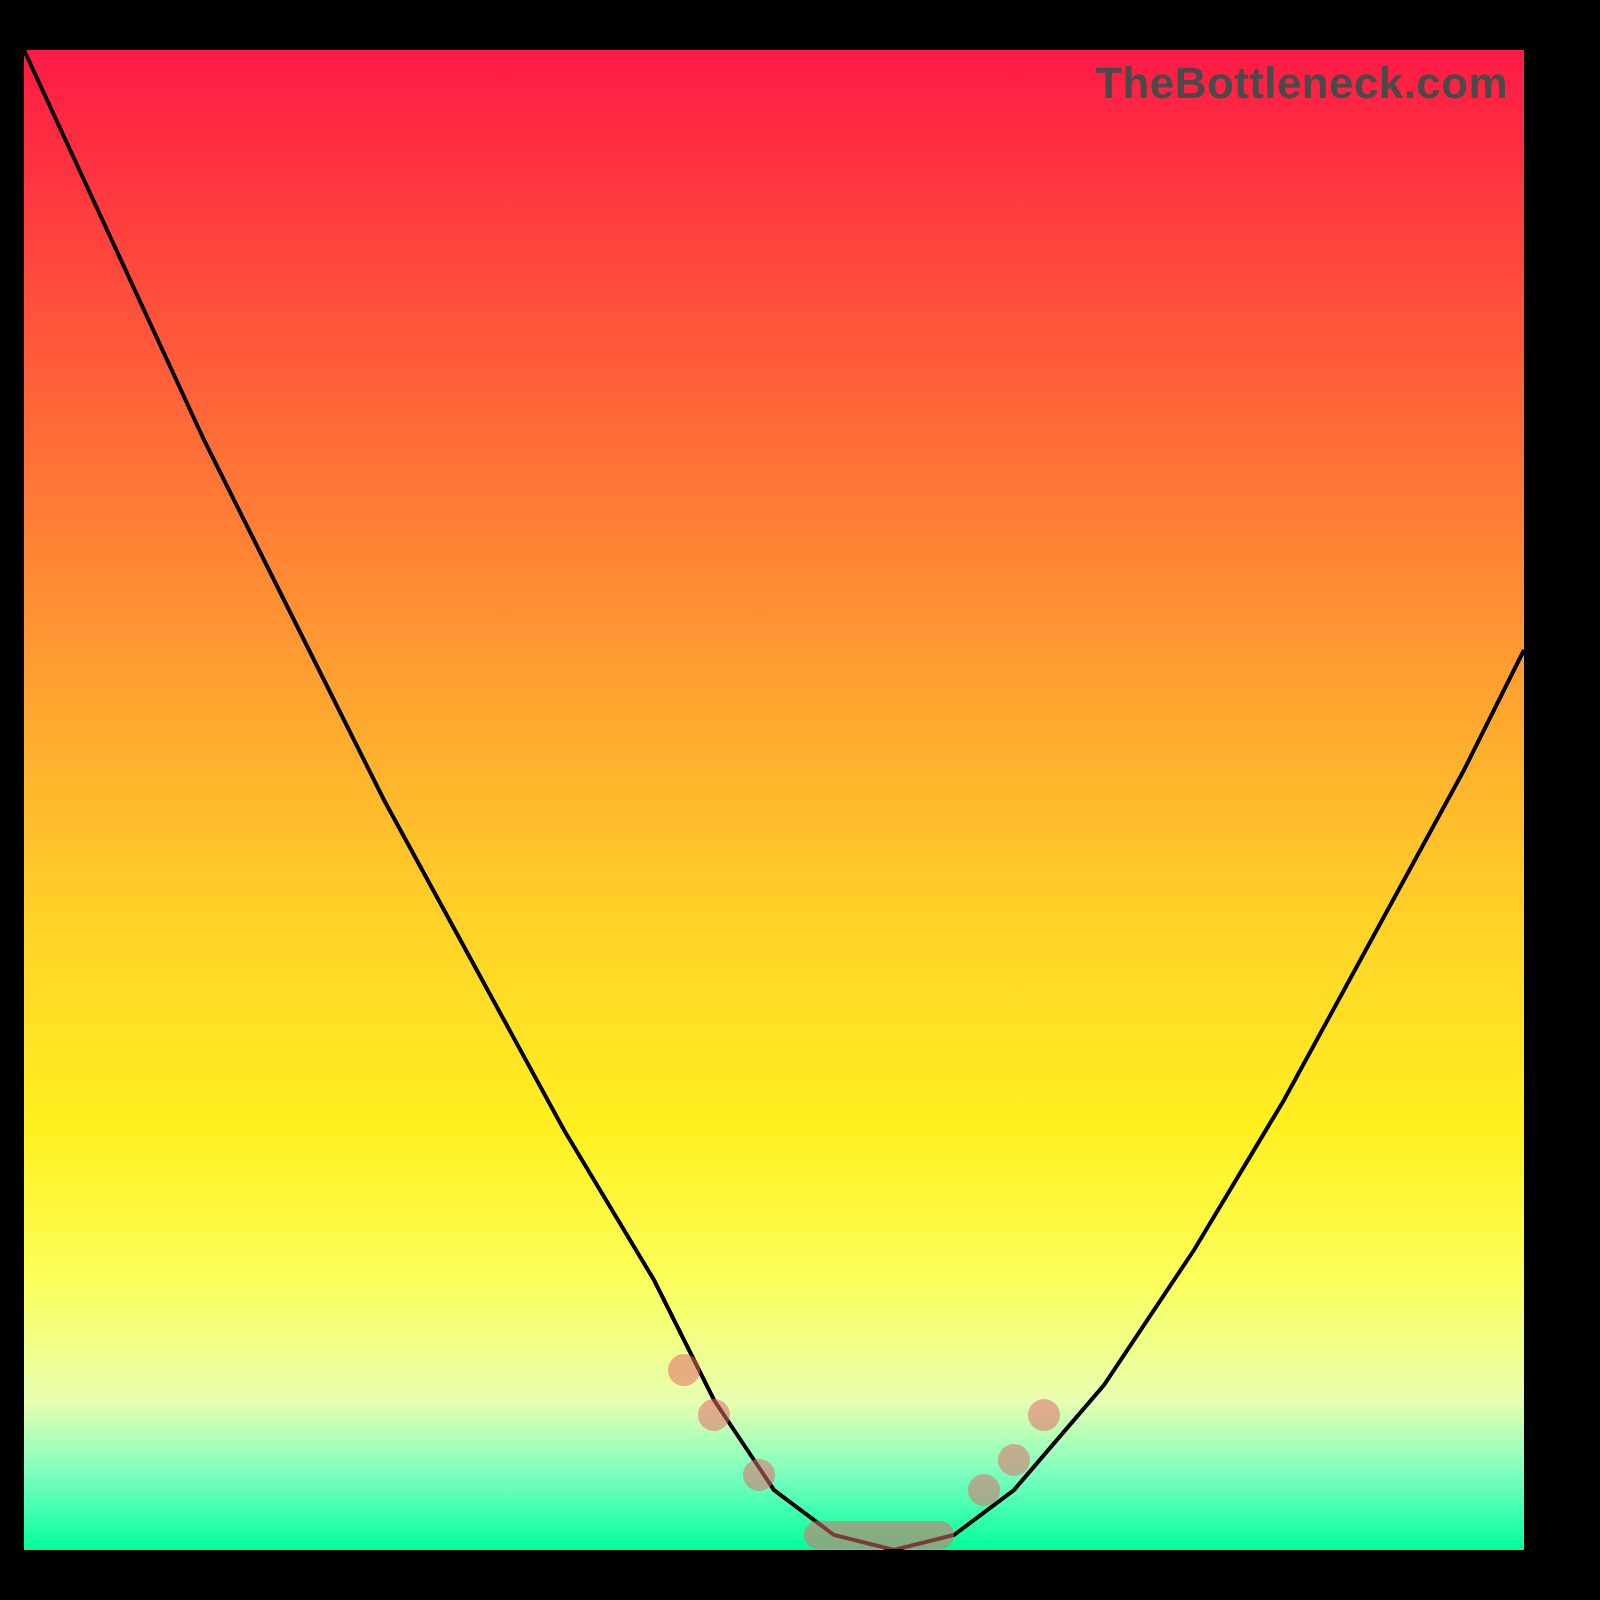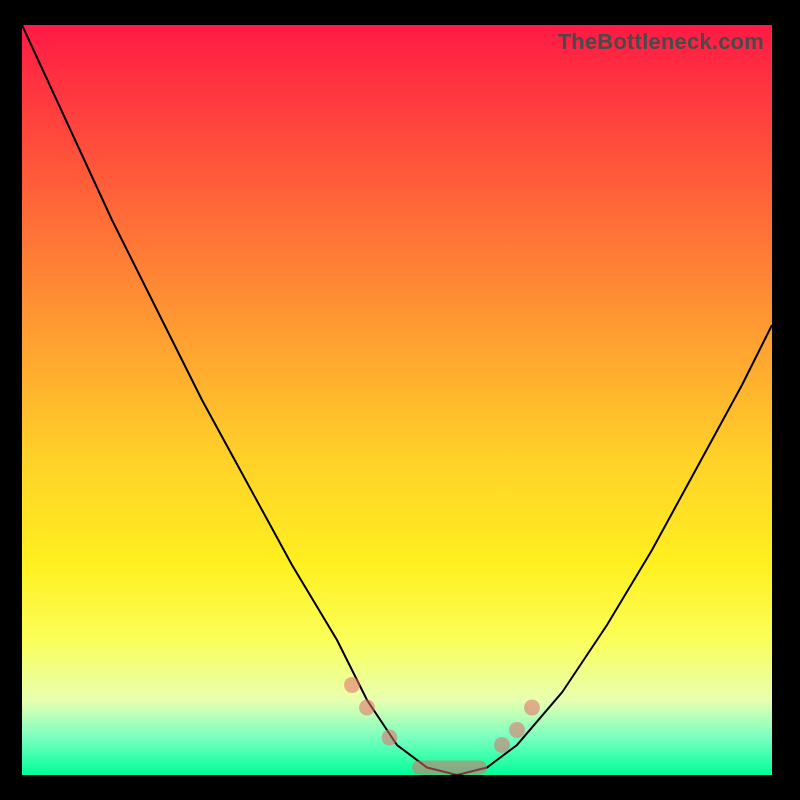--- a/index.html
+++ b/index.html
@@ -6,21 +6,21 @@
     margin: 0;
     padding: 0;
     width: 800px;
     height: 800px;
     background: #000;
     overflow: hidden;
     font-family: Arial, Helvetica, sans-serif;
   }
   .frame {
     position: absolute;
-    left: 22px;
+    left: 12px;
     top: 25px;
     width: 750px;
     height: 750px;
     background: linear-gradient(
       to bottom,
       #ff1a45 0%,
       #ff3a3f 10%,
       #ff6a38 25%,
       #ff9a32 40%,
       #ffd228 58%,

